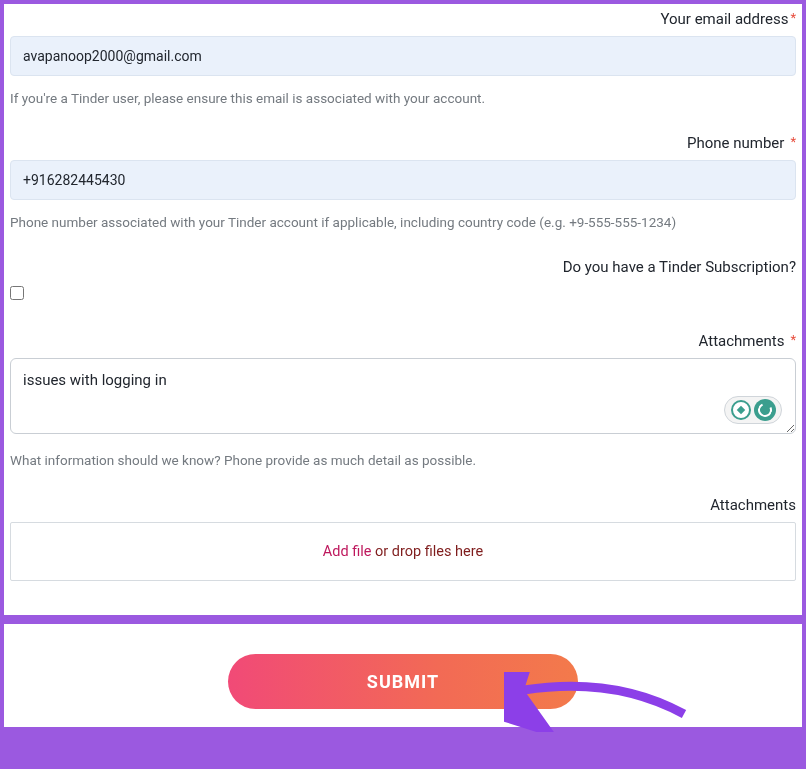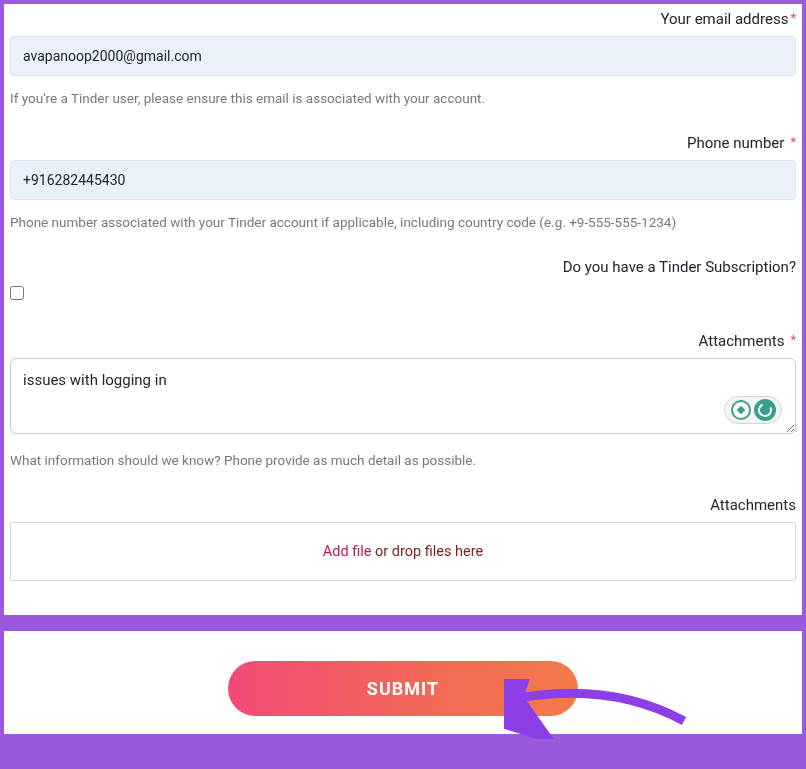--- a/index.html
+++ b/index.html
@@ -15,21 +15,21 @@
     padding: 4px;
   }
   .form-section {
     background: #fff;
     padding: 6px;
   }
   .submit-section {
     background: #fff;
     padding: 30px 0 18px 0;
     text-align: center;
-    margin-top: 16px;
+    margin-top: 9px;
     position: relative;
   }
   .form-group {
     margin-bottom: 28px;
   }
   .label {
     display: block;
     font-size: 15px;
     color: #21262e;
     margin-bottom: 8px;

